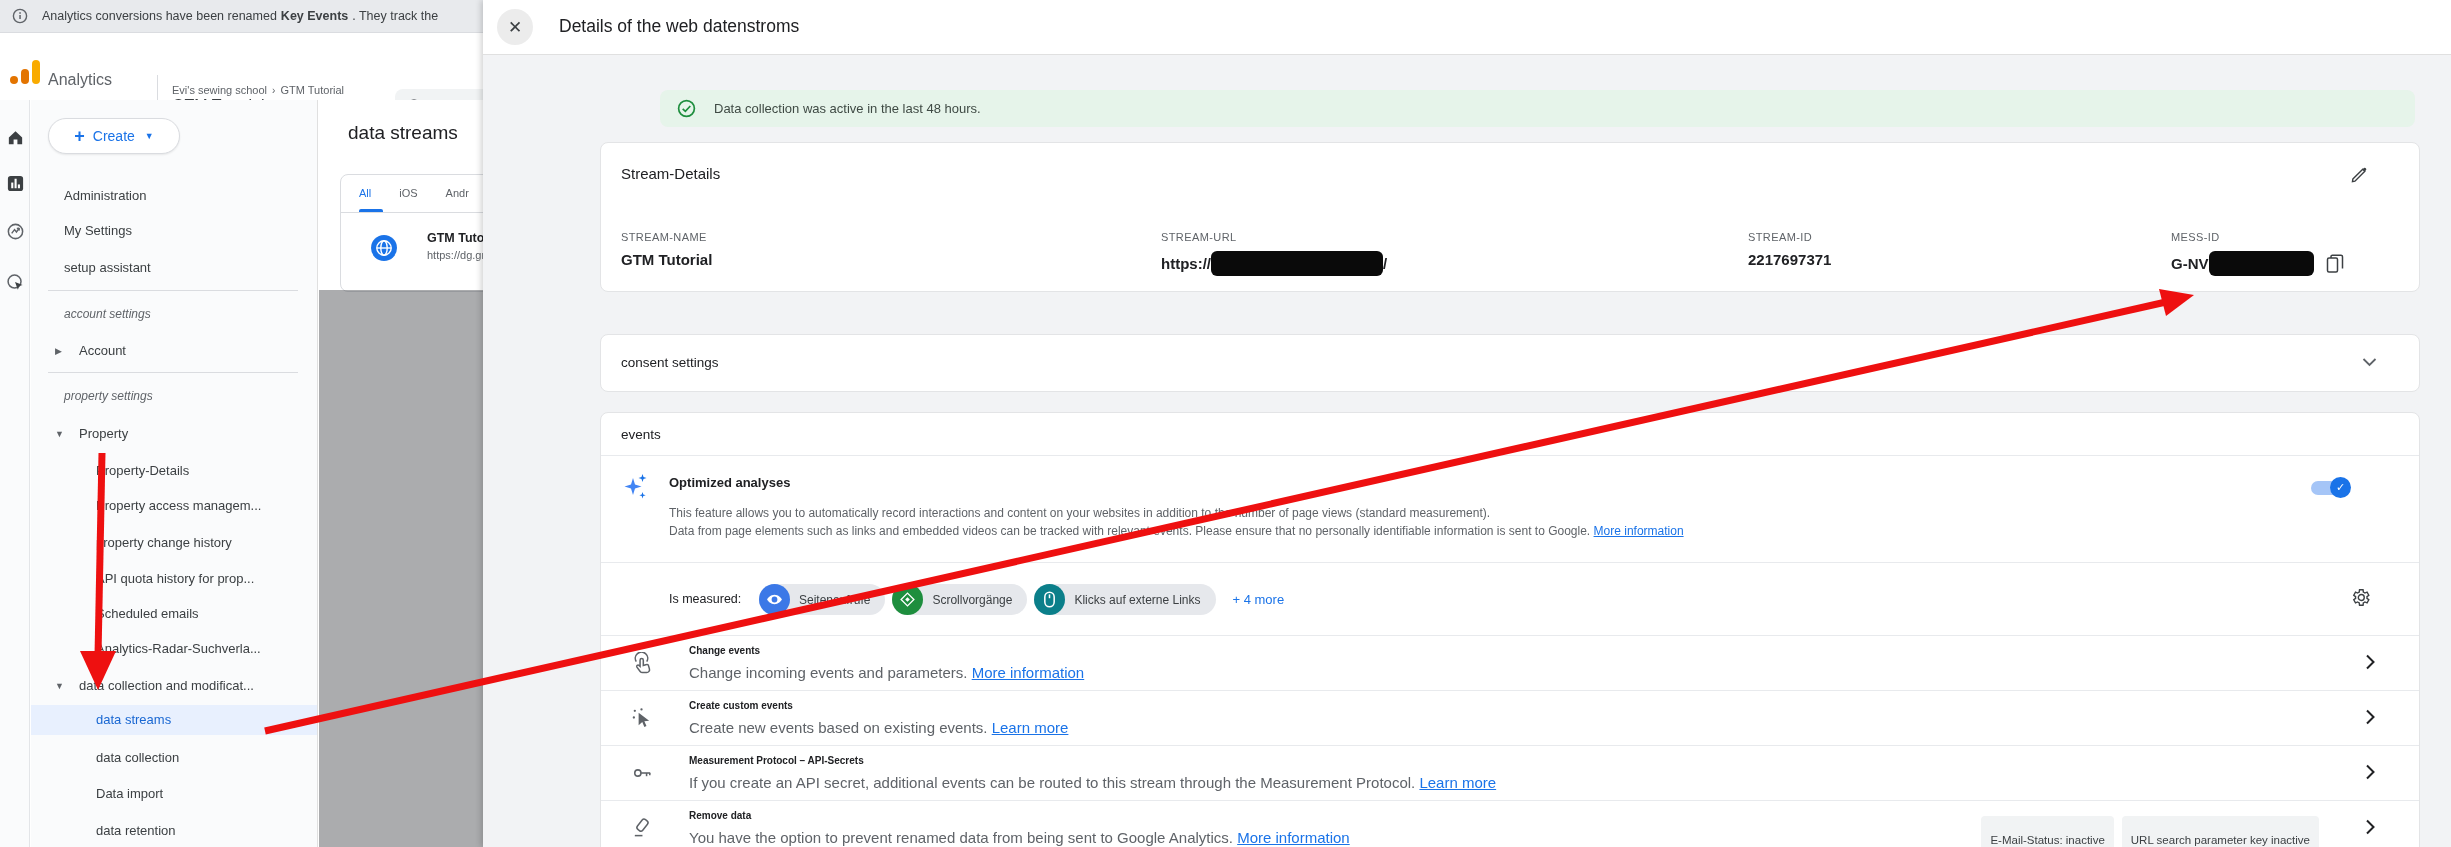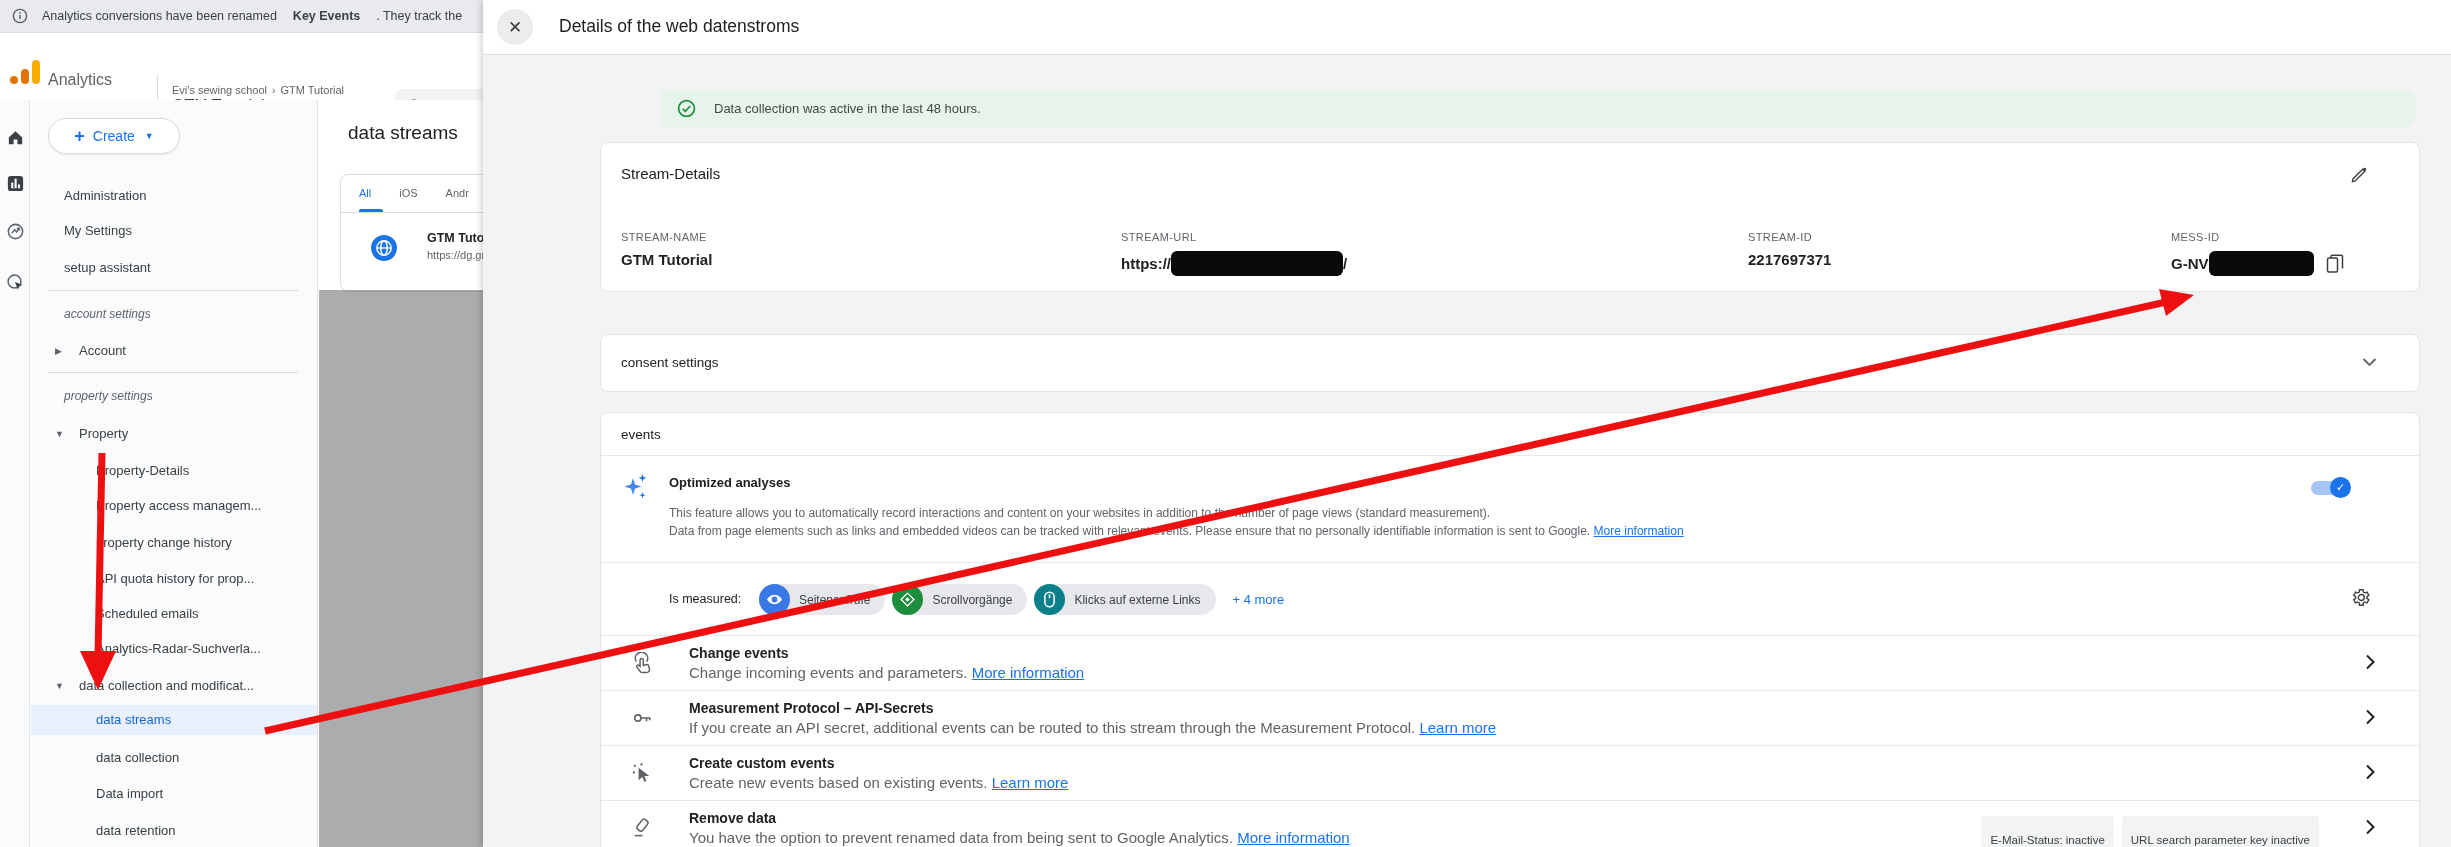--- a/index.html
+++ b/index.html
@@ -5,21 +5,21 @@
   * { margin:0; padding:0; box-sizing:border-box; }
   html,body { background:#ddd; }
   .screen {
     position:relative; width:2451px; height:847px; overflow:hidden;
     background:#fff; font-family:"Liberation Sans", sans-serif; color:#202124;
   }
   
   .banner { position:absolute; left:0; top:0; width:100%; height:33px; background:#e8eaed;
     border-bottom:1px solid #dadce0; display:flex; align-items:center; font-size:12.5px; color:#3c4043; z-index:1;}
   .banner .info { margin:0 14px 0 12px; display:flex; }
-  .banner b { margin:0 16px; font-weight:bold; }
+  .banner b { margin:0 4px; font-weight:bold; }
   
   .apphdr { position:absolute; left:0; top:33px; width:100%; height:67px; background:#fff; z-index:1; }
   .ga-logo { position:absolute; left:10px; top:25px; width:30px; height:26px; }
   .ga-logo .b1{position:absolute; right:0; bottom:0; width:8px; height:24px; background:#f9ab00; border-radius:4px;}
   .ga-logo .b2{position:absolute; right:11px; bottom:0; width:8px; height:15px; background:#e37400; border-radius:4px;}
   .ga-logo .b3{position:absolute; right:22px; bottom:0; width:8px; height:8px; background:#e37400; border-radius:50%;}
   .appname { position:absolute; left:48px; top:38px; font-size:16px; color:#5f6368; }
   .hdr-vdiv { position:absolute; left:157px; top:42px; height:46px; width:1px; background:#dadce0; }
   .crumb { position:absolute; left:172px; top:51px; font-size:11px; color:#5f6368; white-space:nowrap; }
   .crumb .sep { color:#5f6368; font-size:10px; margin:0 2px; }
@@ -74,21 +74,21 @@
   .sd-card { top:142px; height:150px; }
   .sd-title { position:absolute; left:20px; top:22px; }
   .pencil { position:absolute; right:50px; top:22px; cursor:pointer; display:flex;}
   .field { position:absolute; top:88px; }
   .f-label { font-size:11px; color:#5f6368; letter-spacing:.4px; }
   .f-value { margin-top:8px; font-size:15px; font-weight:bold; color:#202124; display:flex; align-items:center; white-space:nowrap;}
   .redact { display:inline-block; height:25px; background:#0a0a0a; border-radius:6px; vertical-align:middle; }
   .redact.url { width:172px; }
   .redact.mess { width:105px; }
   .copybtn { margin-left:12px; display:flex; cursor:pointer; }
-  .f1{left:20px;} .f2{left:520px;} .f3{left:1100px;margin-left:47px;} .f4{left:1570px;}
+  .f1{left:20px;} .f2{left:560px;} .f3{left:1100px;margin-left:47px;} .f4{left:1570px;}
   
   .cs-card { top:334px; height:58px; }
   .cs-title { position:absolute; left:20px; top:20px; font-size:13.5px; }
   .cs-chev { position:absolute; right:42px; top:22px; display:flex; cursor:pointer;}
   
   .ev-card { top:412px; height:460px; }
   .ev-hdr { height:43px; border-bottom:1px solid #e8eaed; font-size:13.5px; padding:14px 0 0 20px; }
   .opt { position:relative; height:107px; border-bottom:1px solid #e8eaed; }
   .opt .spark { position:absolute; left:22px; top:16px; }
   .opt-title { position:absolute; left:68px; top:19px; font-size:13px; font-weight:bold; }
@@ -105,21 +105,21 @@
   .chip .cico { width:31px; height:31px; border-radius:50%; margin-right:9px; display:flex; align-items:center; justify-content:center; color:#fff;}
   .chip .clabel { font-size:12px; color:#3c4043; }
   .chip:nth-child(1) .cico { background:#3b78e7; }
   .chip:nth-child(2) .cico { background:#1e8e3e; }
   .chip:nth-child(3) .cico { background:#0b7f8a; }
   .more-link { font-size:13px; color:#1a73e8; margin-left:10px; cursor:pointer; white-space:nowrap;}
   .gear { position:absolute; right:48px; top:24px; display:flex; cursor:pointer;}
   .evrow { position:relative; height:55px; border-bottom:1px solid #e8eaed; cursor:pointer;}
   .evrow:last-child { border-bottom:none; }
   .evrow .rico { position:absolute; left:30px; top:16px; display:flex;}
-  .r-title { position:absolute; left:88px; top:9px; font-size:14px; font-weight:bold; color:#202124; white-space:nowrap;}
+  .r-title { position:absolute; left:88px; top:9px; font-size:10px; font-weight:bold; color:#202124; white-space:nowrap;}
   .r-desc { position:absolute; left:88px; top:28px; font-size:15px; color:#5f6368; white-space:nowrap;}
   .r-chev { position:absolute; right:44px; top:18px; display:flex;}
   .badges { position:absolute; right:100px; top:15px; display:flex; gap:8px; }
   .badge { background:#f1f3f4; border-radius:4px; padding:18px 9px; font-size:11.5px; color:#3c4043; white-space:nowrap;}
   
   .arrows { position:absolute; left:0; top:0; z-index:10; pointer-events:none; }
 </style>
 </head>
 <body>
 
@@ -396,51 +396,51 @@
         </span>
         <span class="r-chev">
           <svg width="10" height="16" viewBox="0 0 10 16">
               <path d="M2 1.5 L8.5 8 L2 14.5" fill="none" stroke="#202124" stroke-width="2"></path>
             </svg>
         </span>
       </div>
 
       <div class="evrow">
         <span class="rico">
+          <svg width="21" height="21" viewBox="0 0 22 22">
+              <polygon points="8,6 8,19 11.8,15.6 14,21 16.2,20 14,14.8 19,14.3" fill="#5f6368"></polygon>
+              <circle cx="4" cy="4" r="1.2" fill="#5f6368"></circle>
+              <circle cx="11" cy="2.5" r="1.2" fill="#5f6368"></circle>
+              <circle cx="3" cy="11" r="1.2" fill="#5f6368"></circle>
+            </svg>
+        </span>
+        <span class="r-title">Create custom events</span>
+        <span class="r-desc">
+          <span>Create new events based on existing events.</span>
+          <span class="blue-link">Learn more</span>
+        </span>
+        <span class="r-chev">
+          <svg width="10" height="16" viewBox="0 0 10 16">
+              <path d="M2 1.5 L8.5 8 L2 14.5" fill="none" stroke="#202124" stroke-width="2"></path>
+            </svg>
+        </span>
+      </div>
+
+      <div class="evrow">
+        <span class="rico">
           <svg width="22" height="22" viewBox="0 0 24 24">
               <circle cx="7.5" cy="12" r="3.4" fill="none" stroke="#5f6368" stroke-width="1.7"></circle>
               <line x1="11" y1="12" x2="21" y2="12" stroke="#5f6368" stroke-width="1.7"></line>
               <line x1="17" y1="12" x2="17" y2="15.5" stroke="#5f6368" stroke-width="1.7"></line>
               <line x1="20.5" y1="12" x2="20.5" y2="14.5" stroke="#5f6368" stroke-width="1.7"></line>
             </svg>
         </span>
         <span class="r-title">Measurement Protocol – API-Secrets</span>
         <span class="r-desc">
           <span>If you create an API secret, additional events can be routed to this stream through the Measurement Protocol.</span>
-          <span class="blue-link">Learn more</span>
-        </span>
-        <span class="r-chev">
-          <svg width="10" height="16" viewBox="0 0 10 16">
-              <path d="M2 1.5 L8.5 8 L2 14.5" fill="none" stroke="#202124" stroke-width="2"></path>
-            </svg>
-        </span>
-      </div>
-
-      <div class="evrow">
-        <span class="rico">
-          <svg width="21" height="21" viewBox="0 0 22 22">
-              <polygon points="8,6 8,19 11.8,15.6 14,21 16.2,20 14,14.8 19,14.3" fill="#5f6368"></polygon>
-              <circle cx="4" cy="4" r="1.2" fill="#5f6368"></circle>
-              <circle cx="11" cy="2.5" r="1.2" fill="#5f6368"></circle>
-              <circle cx="3" cy="11" r="1.2" fill="#5f6368"></circle>
-            </svg>
-        </span>
-        <span class="r-title">Create custom events</span>
-        <span class="r-desc">
-          <span>Create new events based on existing events.</span>
           <span class="blue-link">Learn more</span>
         </span>
         <span class="r-chev">
           <svg width="10" height="16" viewBox="0 0 10 16">
               <path d="M2 1.5 L8.5 8 L2 14.5" fill="none" stroke="#202124" stroke-width="2"></path>
             </svg>
         </span>
       </div>
 
       <div class="evrow">

